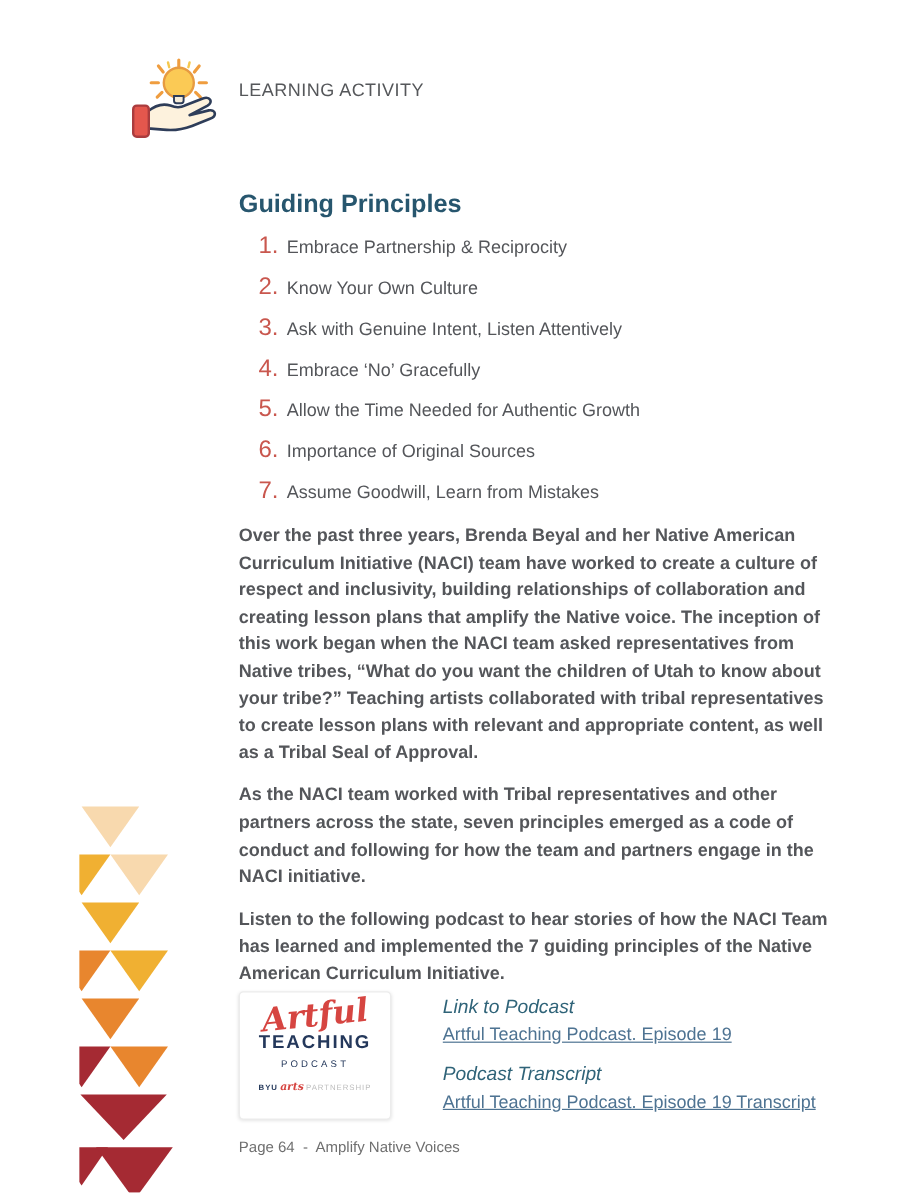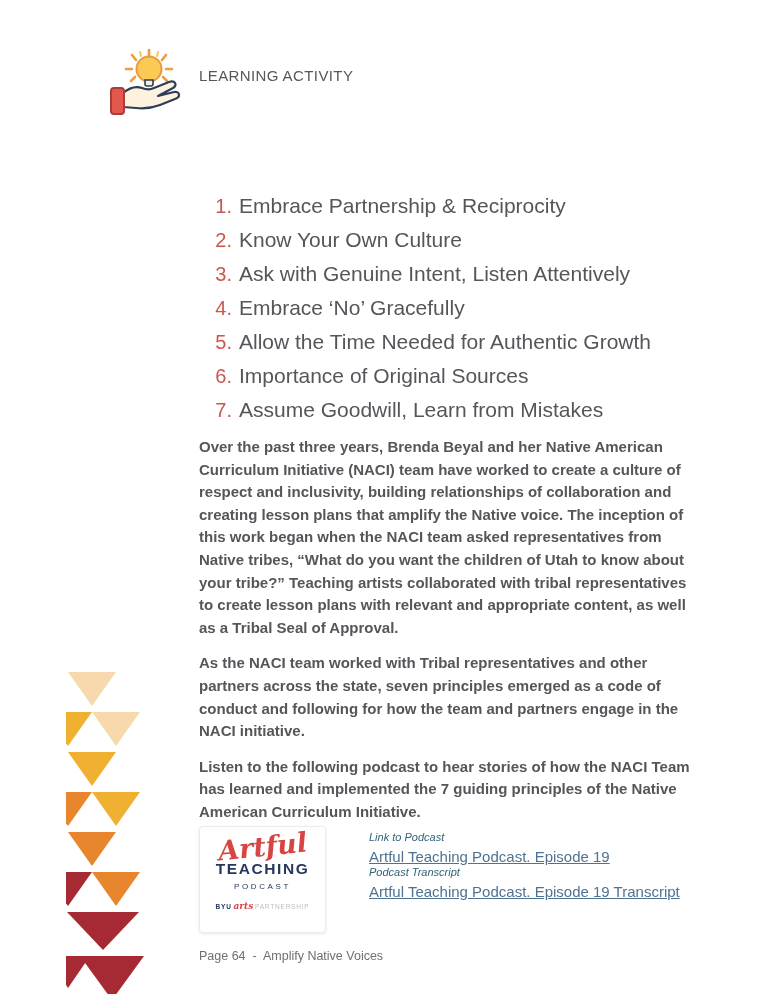--- a/index.html
+++ b/index.html
@@ -27,21 +27,21 @@
     font-size:21px; font-weight:bold; color:#27566e;
   }
   .principles {
     position:absolute; left:133px; top:194px; list-style:none; width:500px;
   }
   .pitem { display:flex; align-items:baseline; height:34px; }
   .pnum {
     width:33px; text-align:right; margin-right:7px;
     font-size:20px; color:#c9574e;
   }
-  .ptext { font-size:21px; color:#54565a; }
+  .ptext { font-size:15px; color:#54565a; }
 
   
   .paras { position:absolute; left:133px; top:436px; width:503px;font-weight:bold; }
   .paras p {
     font-size:15px; line-height:22.6px; color:#54565a; margin:0 0 13px 0;
   }
 
   
   .podcast-row {
     position:absolute; left:133px; top:826px; display:flex; align-items:flex-start;
@@ -67,23 +67,23 @@
   .logo-byline { margin-top:10px; font-size:6.5px; white-space:nowrap; }
   .logo-byline .byu { color:#24385b; font-weight:bold; letter-spacing:0.8px; }
   .logo-byline .arts {
     font-family:"DejaVu Serif", serif; font-style:italic; font-weight:bold;
     color:#d64541; font-size:9px;text-align:center;
   }
   .logo-byline .partnership { color:#bdbdbd; letter-spacing:0.8px; }
 
   .links { margin-left:43px; padding-top:5px; }
   .link-label {
-    font-size:11px; font-style:italic; color:#2f6378; margin-bottom:5px;
+    font-size:16px; font-style:italic; color:#2f6378; margin-bottom:5px;
   }
-  .link-label.second { }
+  .link-label.second { margin-top:15px; }
   .pod-link {
     display:inline-block; font-size:15px; color:#4e7392;
     text-decoration:underline; cursor:pointer;
   }
 
   
   .footer {
     position:absolute; left:133px; top:949px;
     font-size:12.5px; color:#6f6f6f; white-space:pre;
   }
@@ -111,20 +111,21 @@
       <line x1="50" y1="4" x2="49" y2="8"></line>
     </g>
     <circle cx="41" cy="21" r="12.5" fill="#fbca55" stroke="#e79b41" stroke-width="2"></circle>
     <path d="M37,32 h8 v4 a2,2 0 0 1 -2,2 h-4 a2,2 0 0 1 -2,-2 z" fill="#f7edd8" stroke="#2e3d59" stroke-width="1.6"></path>
     <path d="M15,45 C21,40 28,38 34,40 C39,42 42,42 46,40 L61,34 C67,32 70,37 65,40 L50,48 L66,44 C72,43 73,49 67,51 L52,57 C44,60 36,61 28,60 L15,59 Z" fill="#fdf2dd" stroke="#2e3d59" stroke-width="2.2" stroke-linejoin="round"></path>
     <rect x="3" y="40" width="13" height="26" rx="3" fill="#e4574d" stroke="#aa3c3e" stroke-width="2"></rect>
   </svg>
 
   <div class="eyebrow">LEARNING ACTIVITY</div>
 
+  <h2 class="gp-heading">Guiding Principles</h2>
 
   <ol class="principles">
     <li class="pitem">
       <span class="pnum">1.</span>
       <span class="ptext">Embrace Partnership &amp; Reciprocity</span>
     </li>
     <li class="pitem">
       <span class="pnum">2.</span>
       <span class="ptext">Know Your Own Culture</span>
     </li>

